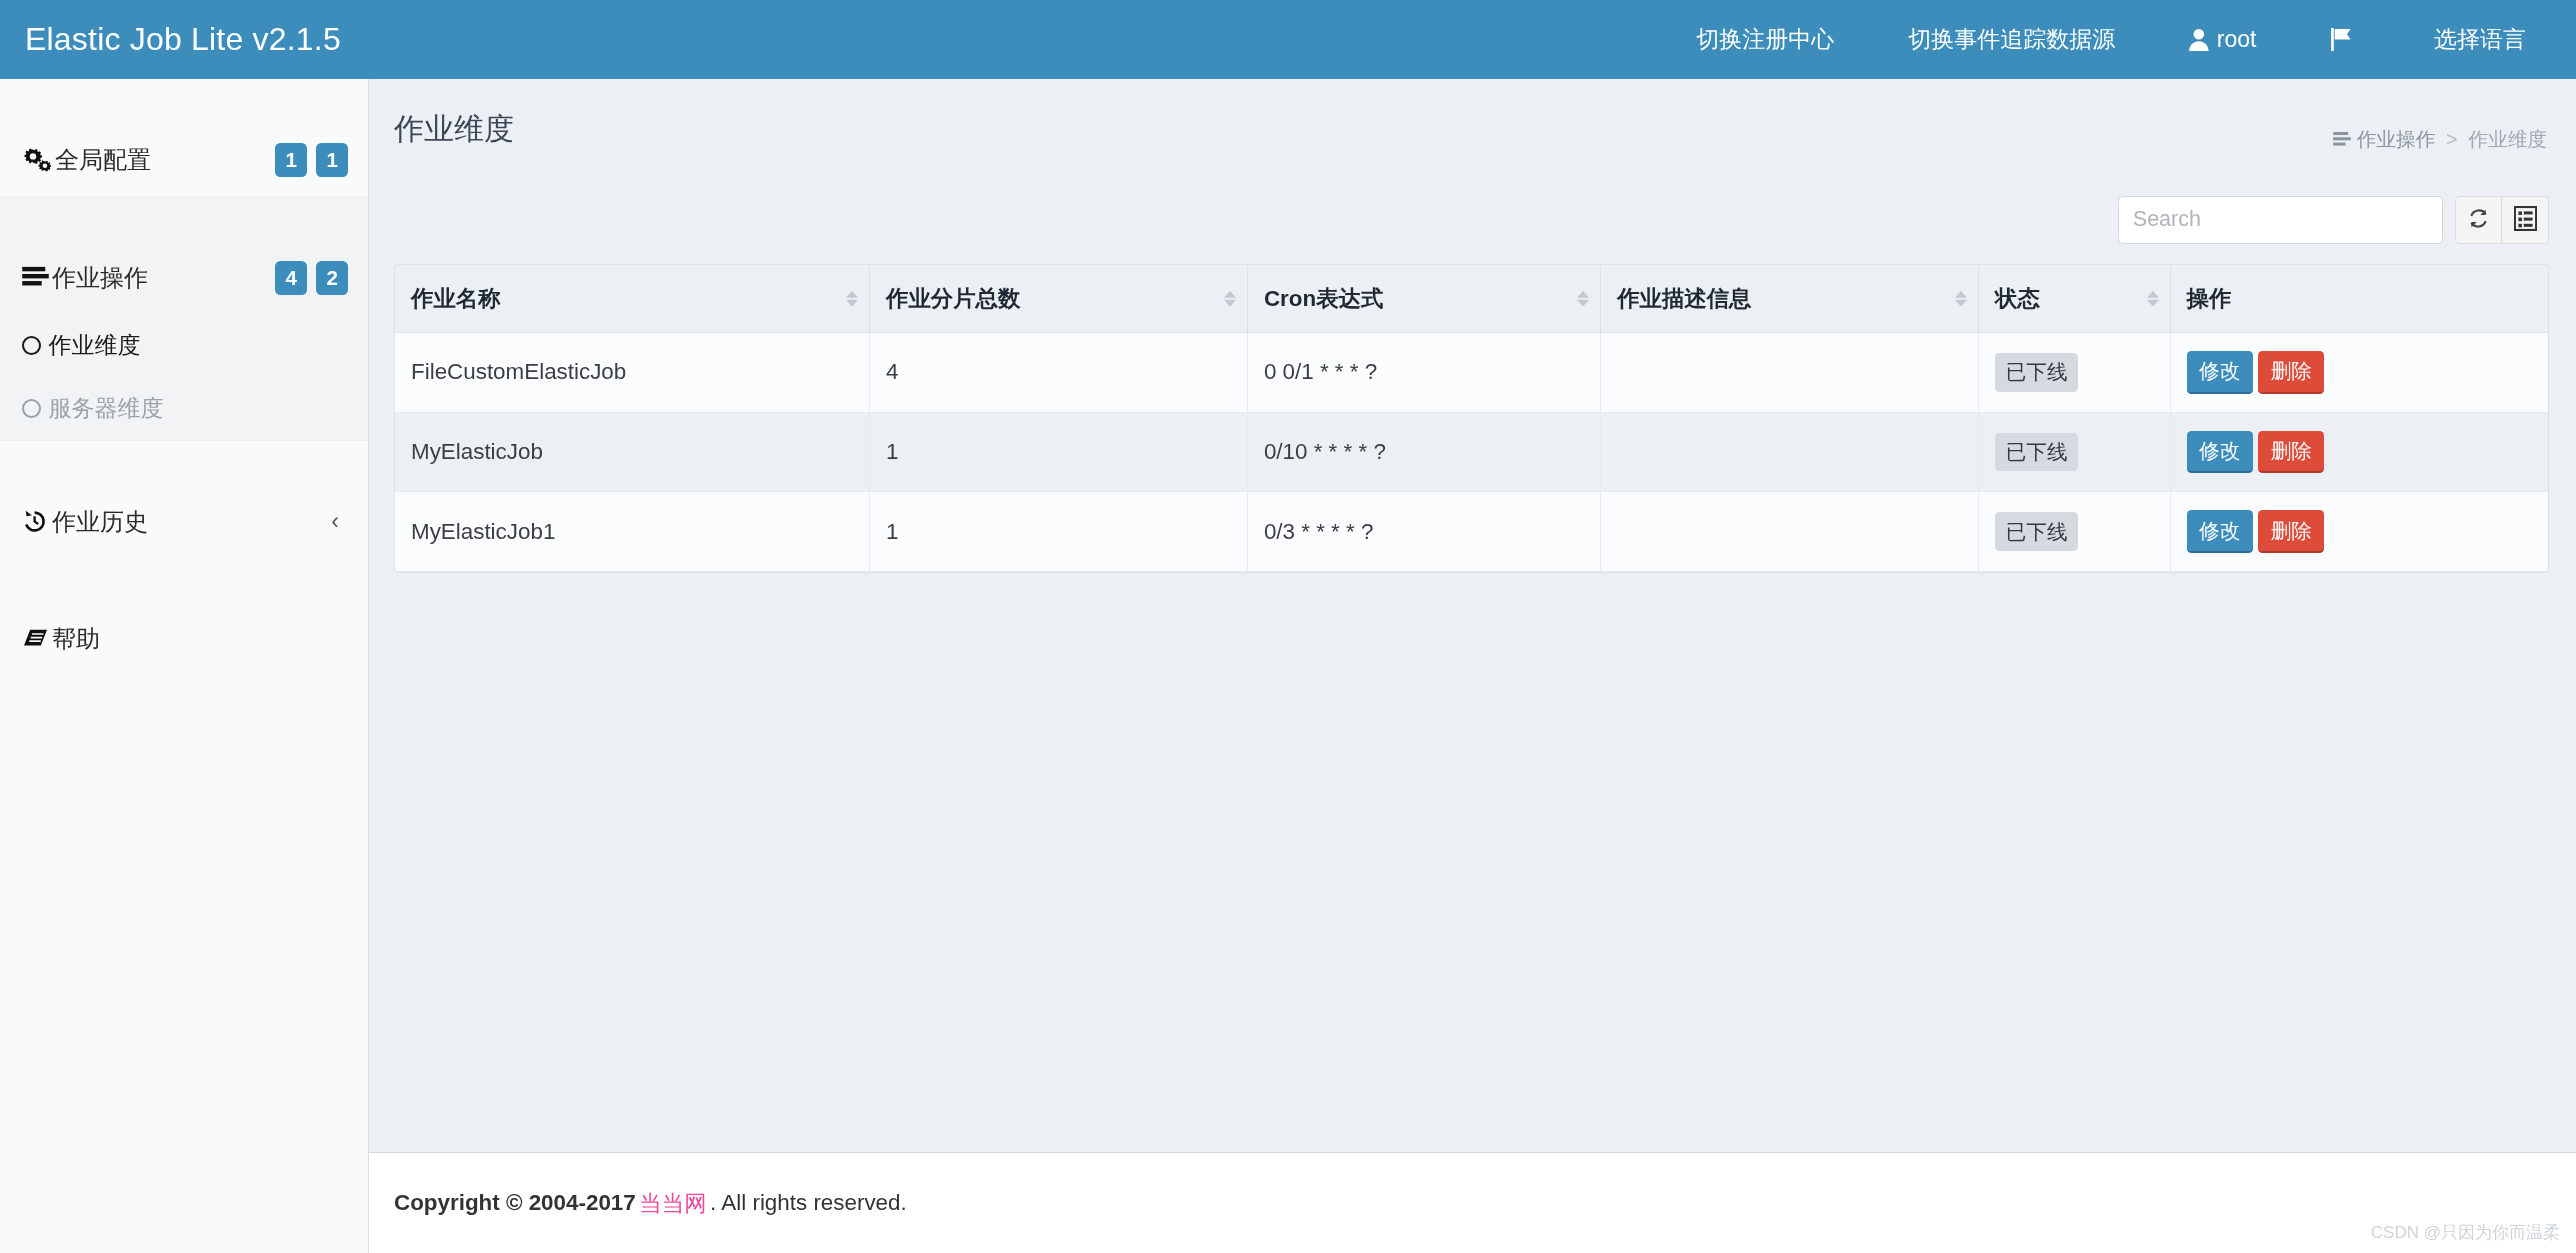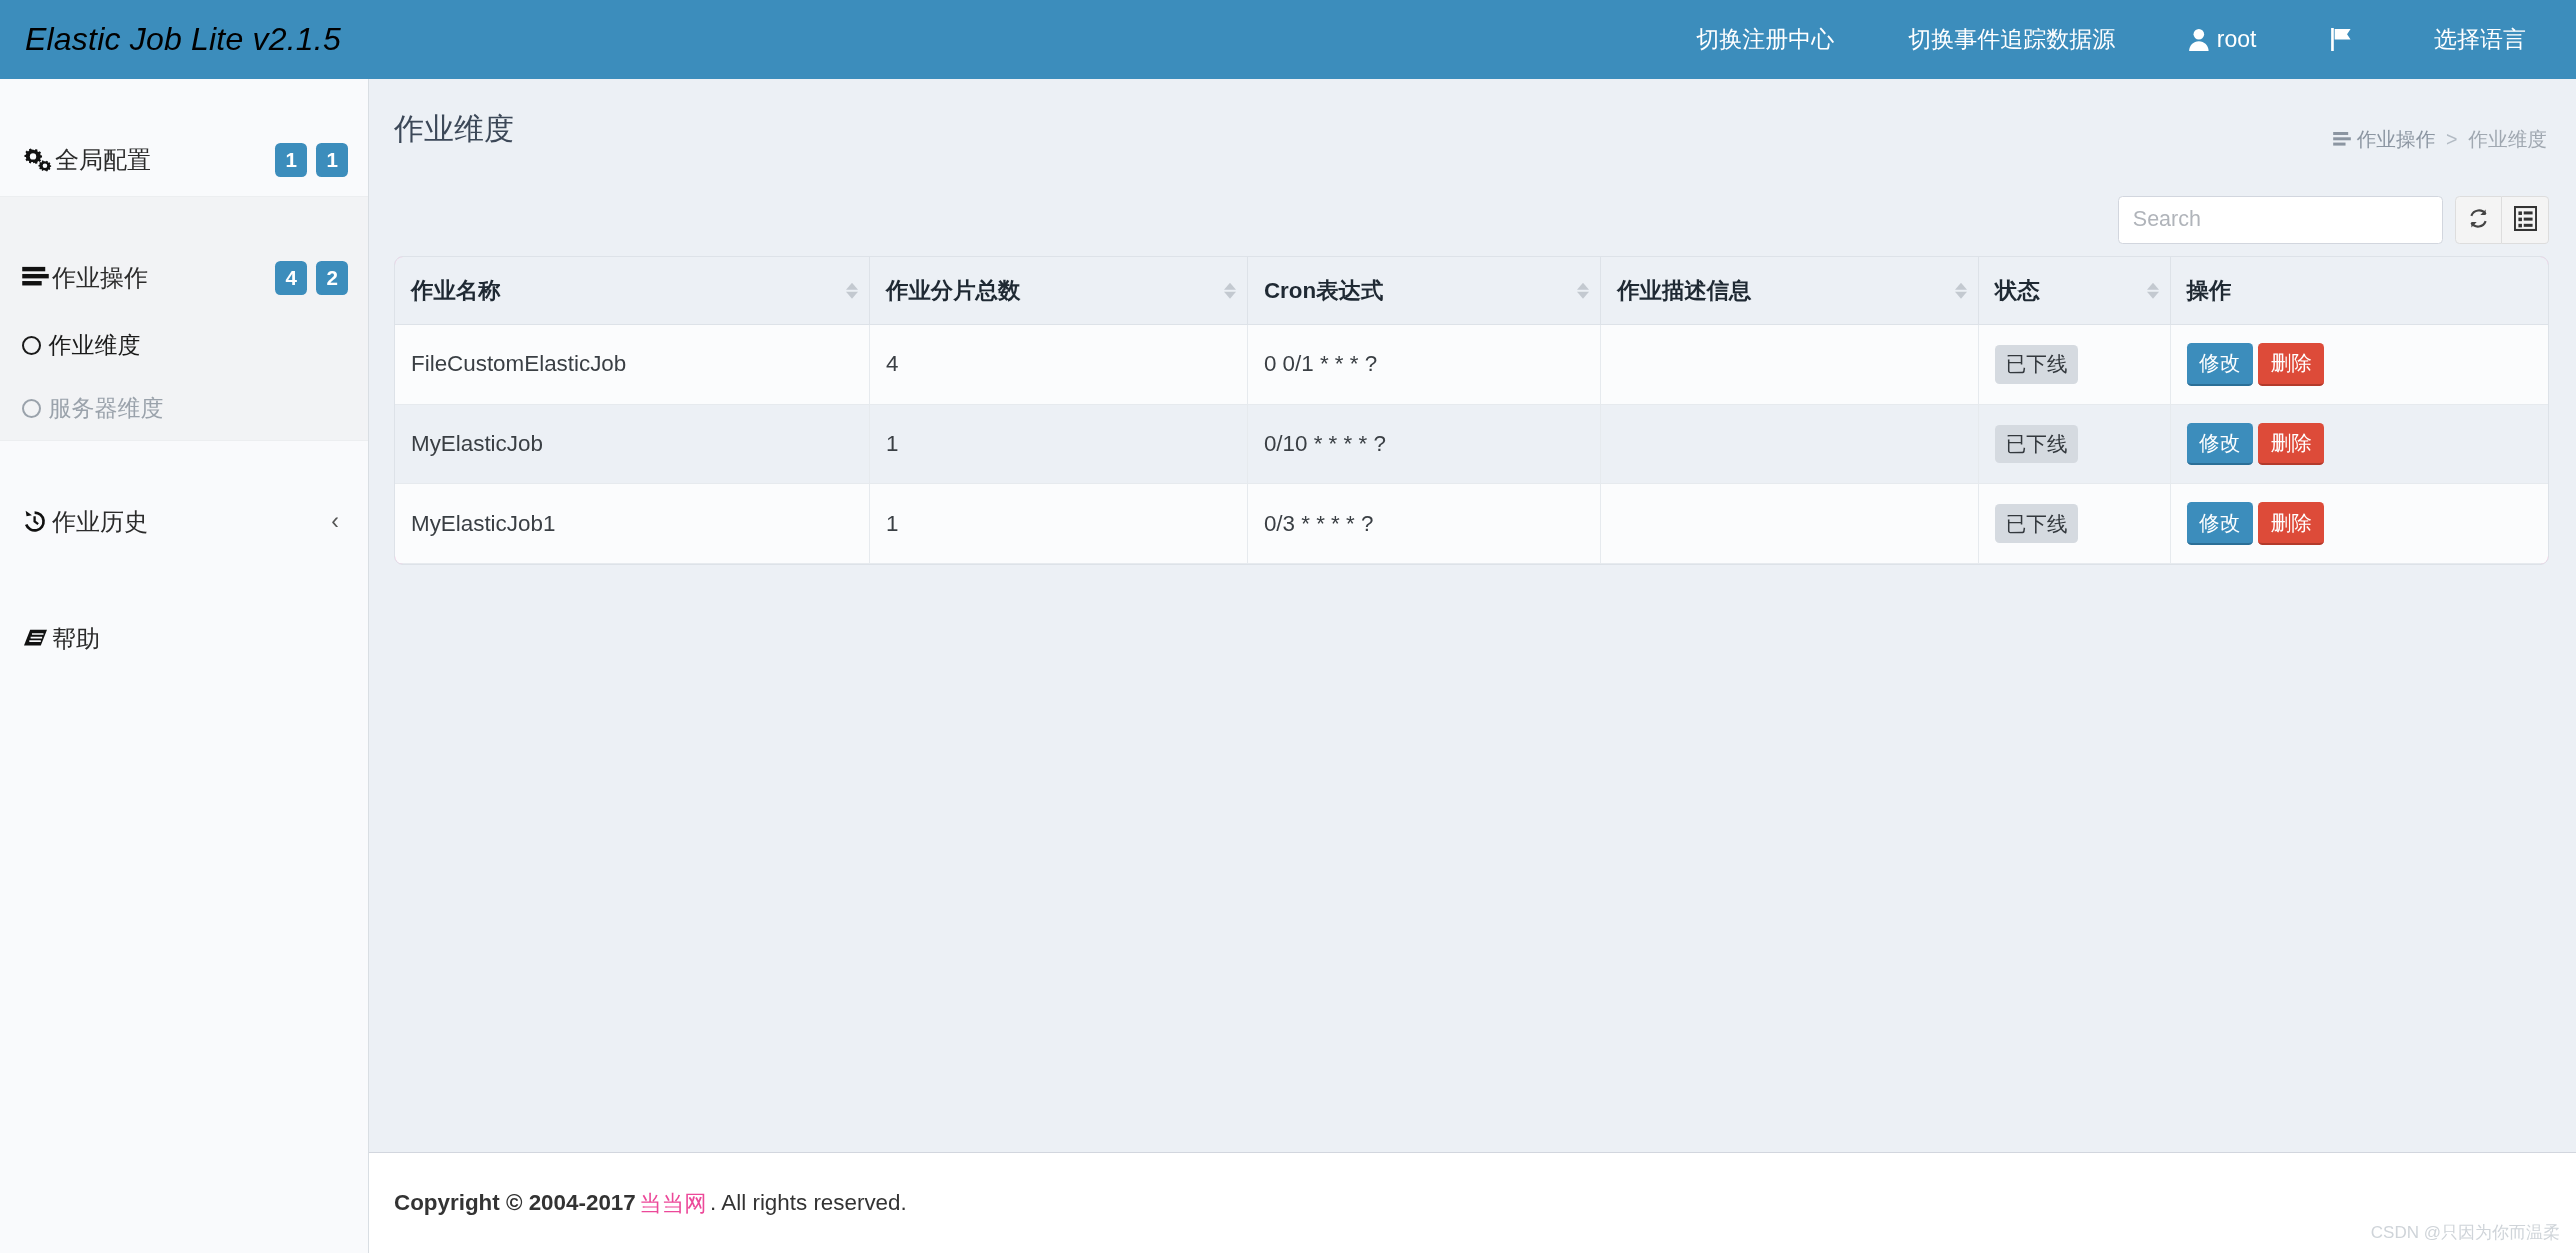--- a/index.html
+++ b/index.html
@@ -15,25 +15,24 @@
     position: absolute; top: 0; left: 0;
     width: 2576px; height: 79px;
     background: #3c8dbc;
     display: flex; align-items: center;
     z-index: 20;
   }
   .brand {
     width: 369px; height: 79px;
     display: flex; align-items: center;
     padding-left: 25px;
-    color: #000000;
+    color: #ffffff;
     font-size: 32px; font-weight: 400;
     letter-spacing: 0.2px;
     white-space: nowrap;
-    font-style: italic;
   }
   .nav-right {
     margin-left: auto;
     display: flex; align-items: center;
     height: 79px;
     padding-right: 27px;
     gap: 28px;
   }
   .nav-item {
     color: #ffffff;
@@ -154,23 +153,23 @@
     background: #f4f4f4;
     border: 0.9px solid #ddd;
     display: flex; align-items: center; justify-content: center;
     cursor: pointer;
   }
   .tool-btn:first-child { border-radius: 4.5px 0 0 4.5px; }
   .tool-btn:last-child { border-radius: 0 4.5px 4.5px 0; border-left: none; }
 
   
   .table-wrap {
-    margin: 0 27px 0 25px;
+    margin: 8px 27px 0 25px;
     border: 0.9px solid #dde2e8;
-    border-radius: 9px;
+    border-radius: 4px;
     background: #f9a8d4;
     overflow: hidden;
   }
   table { width: 100%; border-collapse: collapse; table-layout: fixed; }
   thead th {
     background: #ecf0f5;
     text-align: left;
     font-size: 22.4px;
     font-weight: bold;
     color: #1f2933;

